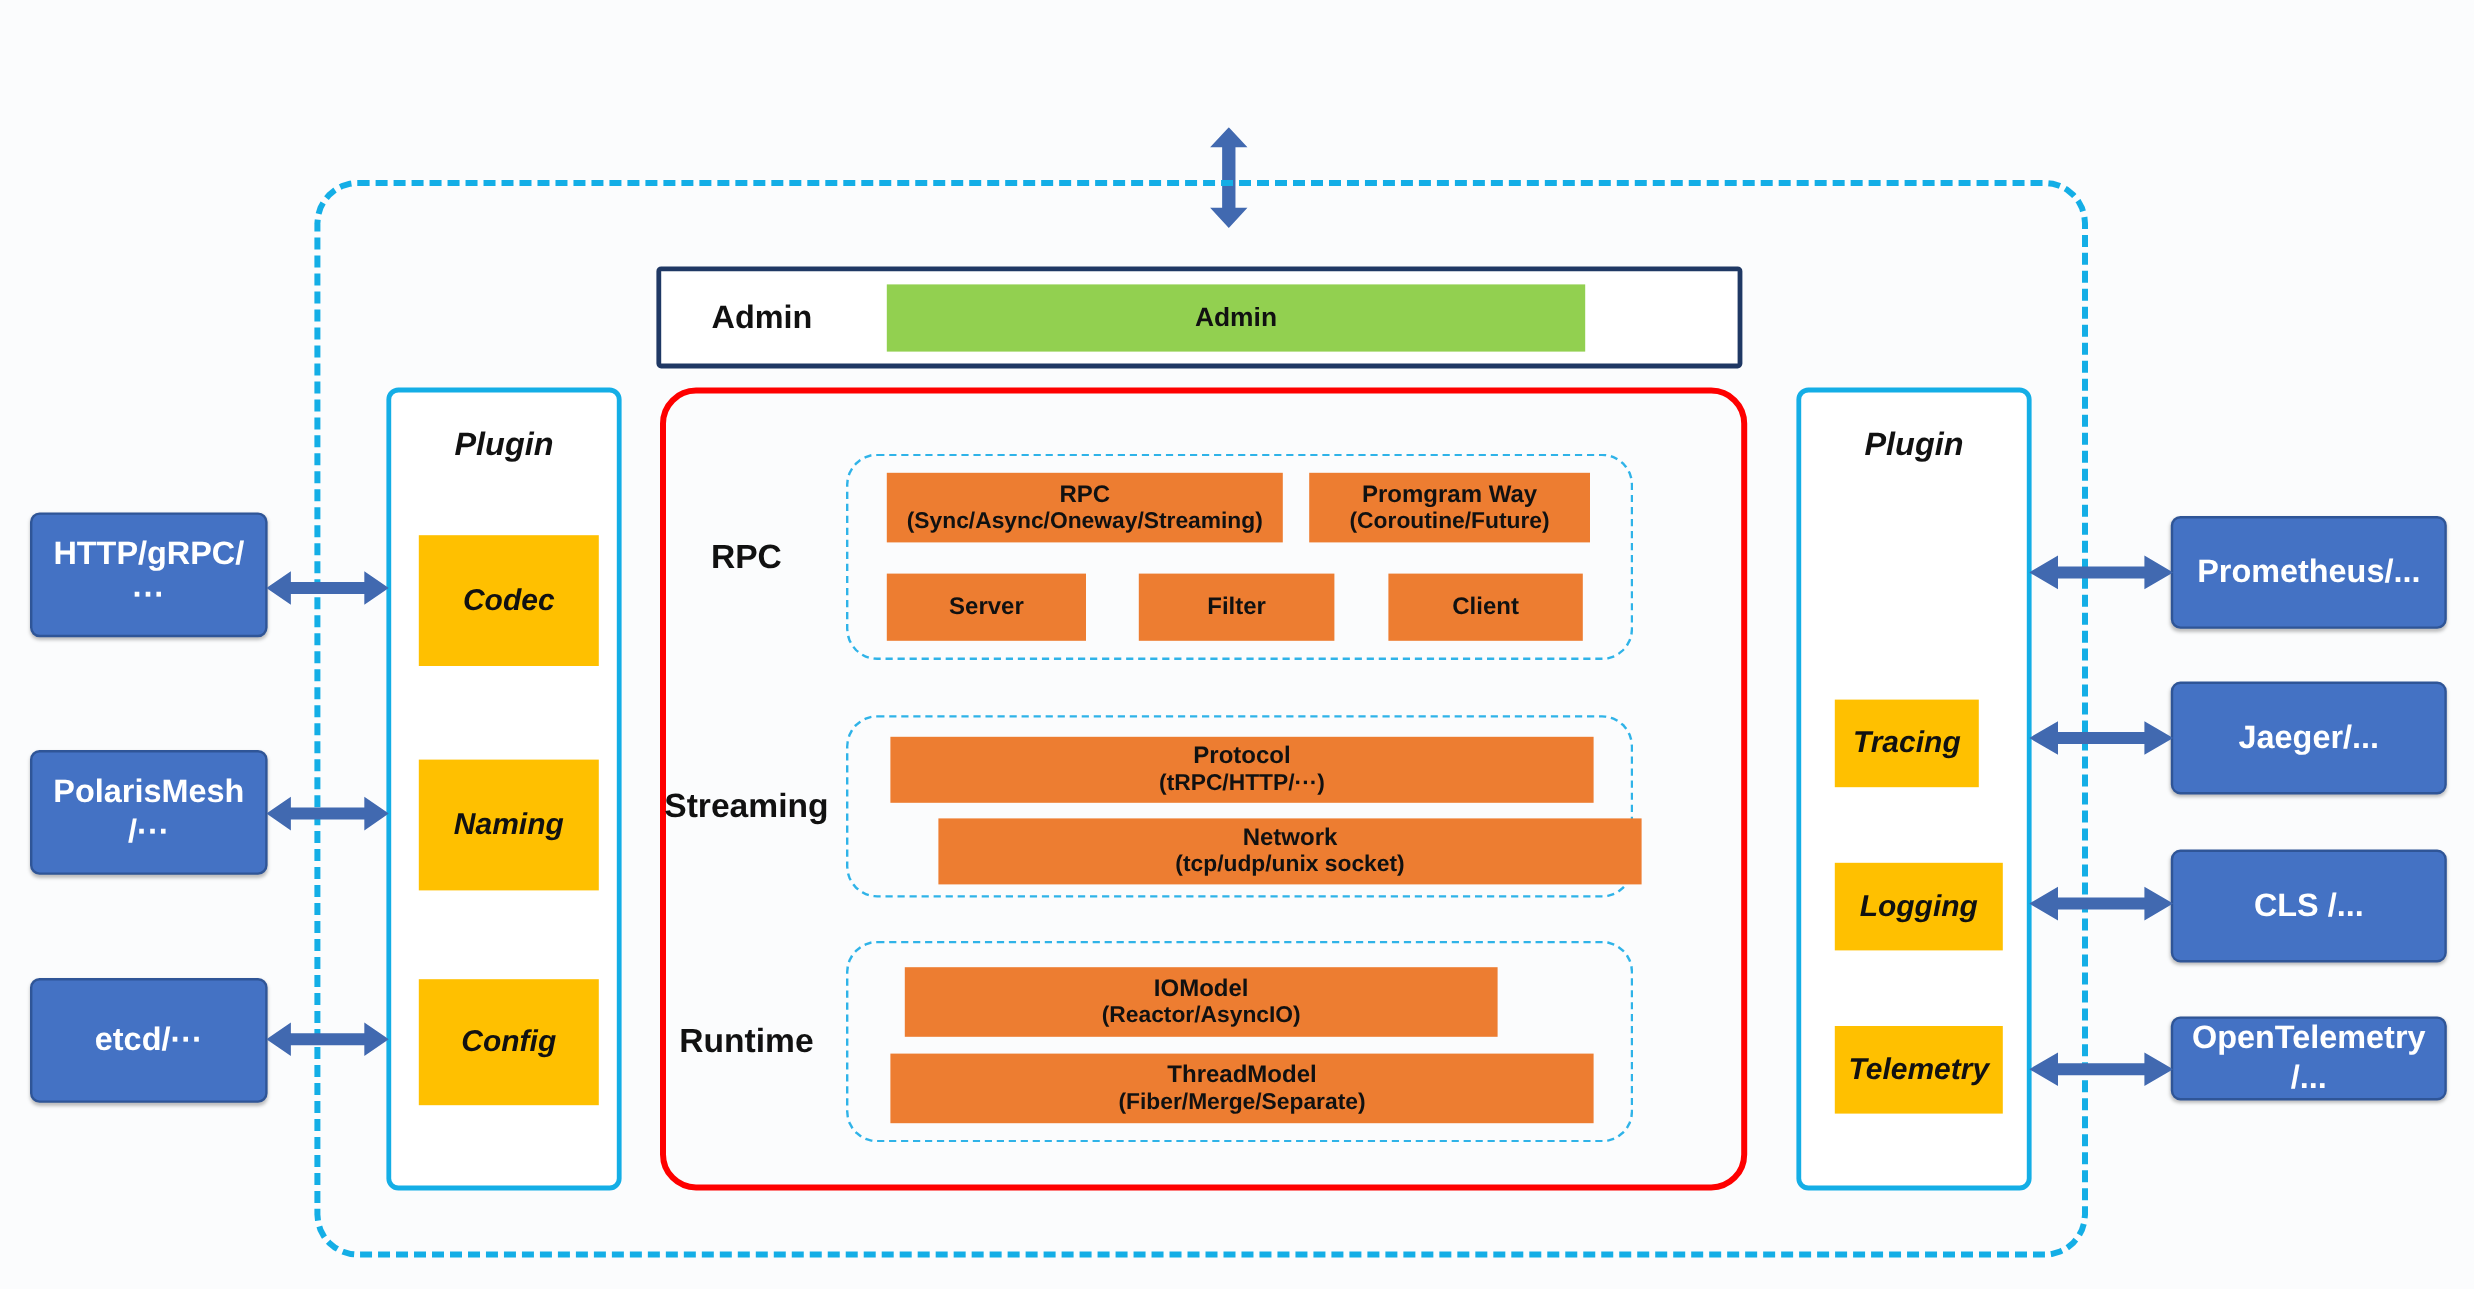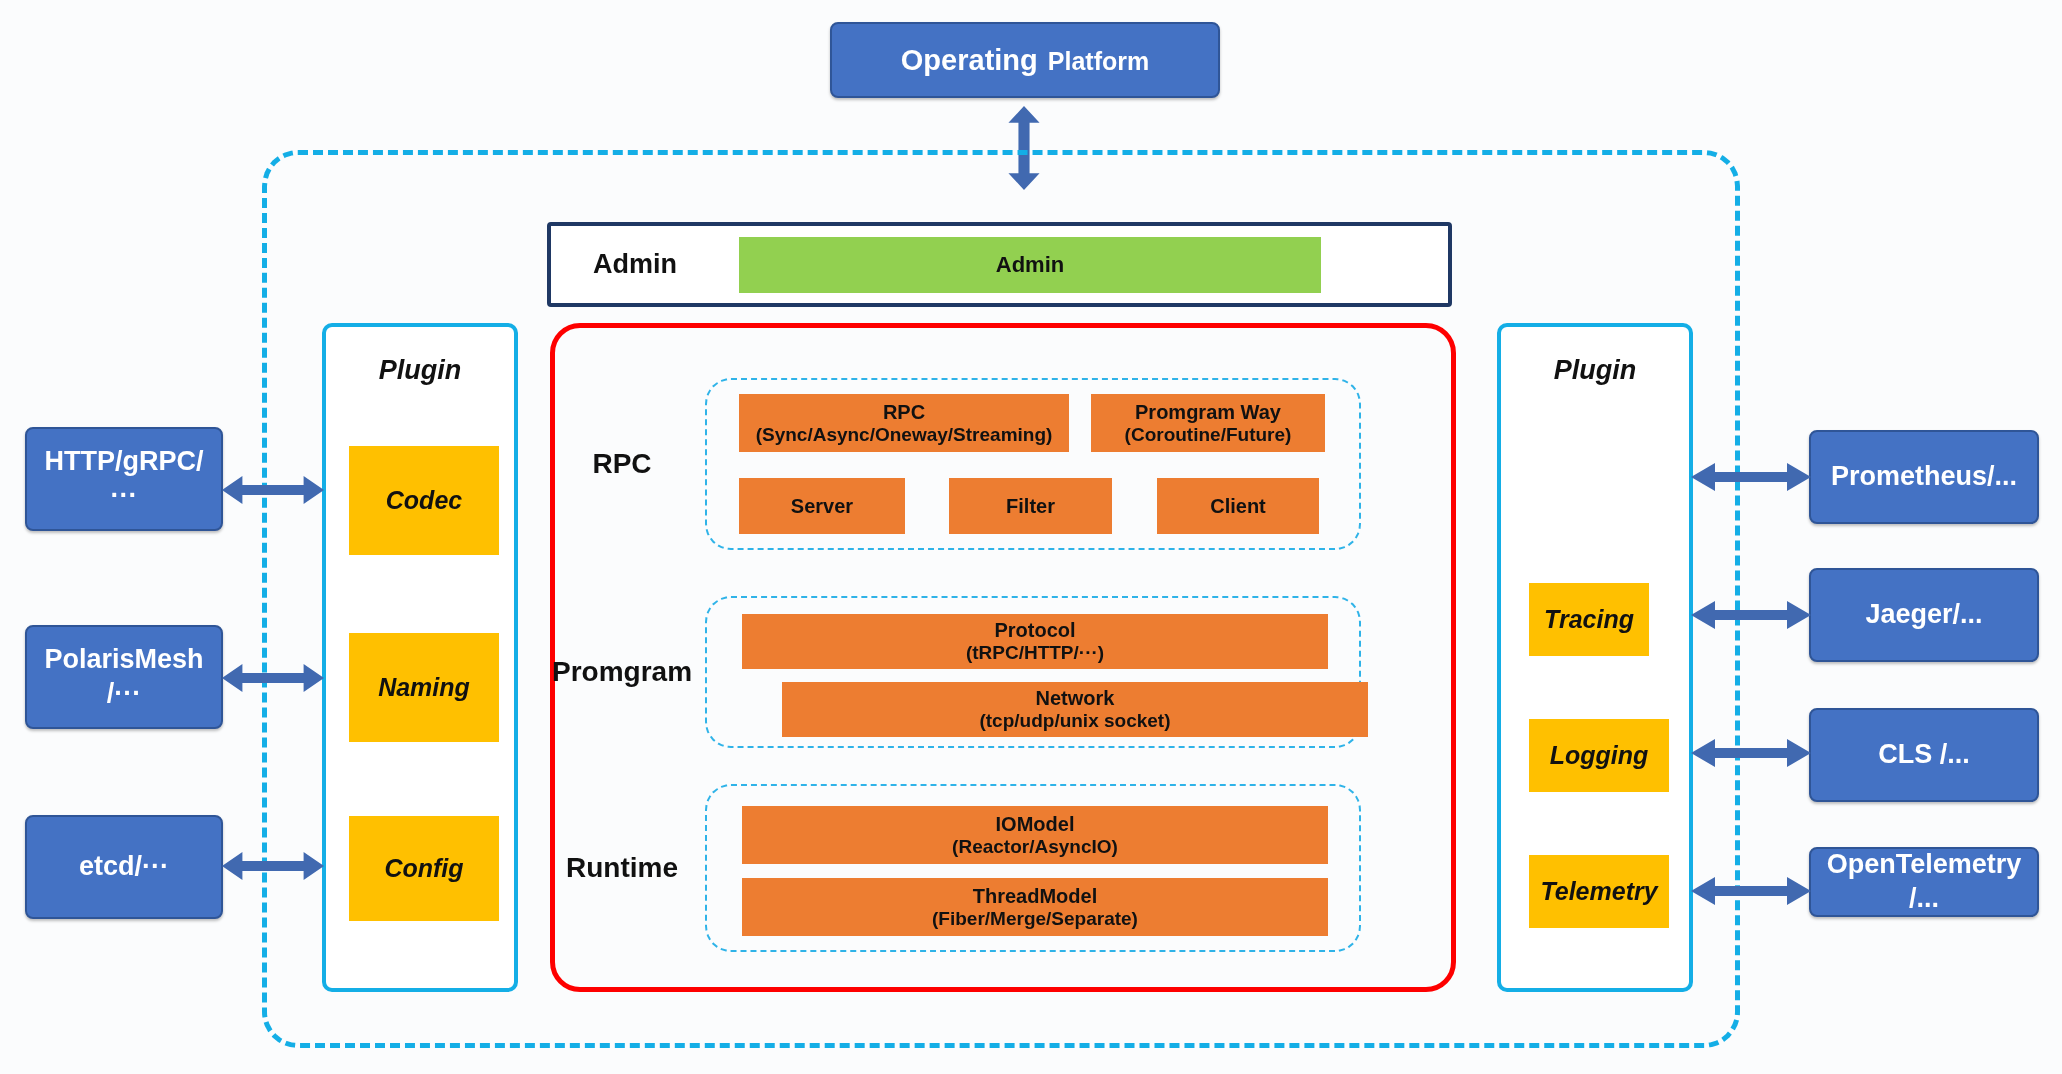--- a/index.html
+++ b/index.html
@@ -57,23 +57,20 @@
   }
 
   .arrow-fill{fill:var(--arrow);}
   svg{display:block;}
 </style>
 </head>
 <body>
 
 <div class="stage">
 
-  <div class="abs bluebox opbox" style="left:830px;top:22px;width:390px;height:76px;">
-    <div><span>Operating</span><span class="sub">Platform</span></div>
-  </div>
 
   <svg class="abs" style="left:1004px;top:106px;" width="40" height="84" viewBox="0 0 36 120" preserveAspectRatio="none">
     <polygon class="arrow-fill" points="18,0 32,24 23,24 23,96 32,96 18,120 4,96 13,96 13,24 4,24"></polygon>
   </svg>
 
   <div class="abs outer-dash" style="left:262px;top:150px;width:1478px;height:898px;"></div>
 
   <div class="abs admin-box" style="left:547px;top:222px;width:905px;height:85px;">
     <div class="abs admin-label" style="left:42px;top:0;height:77px;">Admin</div>
     <div class="abs admin-bar" style="left:188px;top:11px;width:582px;height:56px;">Admin</div>
@@ -89,35 +86,35 @@
     </div>
     <div class="abs orange" style="left:384px;top:14px;width:234px;height:58px;">
       <span>Promgram Way</span>
       <span class="l2">(Coroutine/Future)</span>
     </div>
     <div class="abs orange" style="left:32px;top:98px;width:166px;height:56px;">Server</div>
     <div class="abs orange" style="left:242px;top:98px;width:163px;height:56px;">Filter</div>
     <div class="abs orange" style="left:450px;top:98px;width:162px;height:56px;">Client</div>
   </div>
 
-  <div class="abs sec-label" style="left:552px;top:596px;width:140px;height:152px;">Promgram</div>
+  <div class="abs sec-label" style="left:552px;top:596px;width:140px;height:152px;">Streaming</div>
   <div class="abs group" style="left:705px;top:596px;width:656px;height:152px;">
     <div class="abs orange" style="left:35px;top:16px;width:586px;height:55px;">
       <span>Protocol</span>
       <span class="l2">(tRPC/HTTP/···)</span>
     </div>
     <div class="abs orange" style="left:35px;top:84px;width:586px;height:55px;margin-left:40px;">
       <span>Network</span>
       <span class="l2">(tcp/udp/unix socket)</span>
     </div>
   </div>
 
   <div class="abs sec-label" style="left:552px;top:784px;width:140px;height:168px;">Runtime</div>
   <div class="abs group" style="left:705px;top:784px;width:656px;height:168px;">
-    <div class="abs orange" style="left:35px;top:20px;width:586px;height:58px;">
+    <div class="abs orange" style="left:47px;top:20px;width:494px;height:58px;">
       <span>IOModel</span>
       <span class="l2">(Reactor/AsyncIO)</span>
     </div>
     <div class="abs orange" style="left:35px;top:92px;width:586px;height:58px;">
       <span>ThreadModel</span>
       <span class="l2">(Fiber/Merge/Separate)</span>
     </div>
   </div>
 
   <div class="abs plugin-panel" style="left:322px;top:323px;width:196px;height:669px;">

